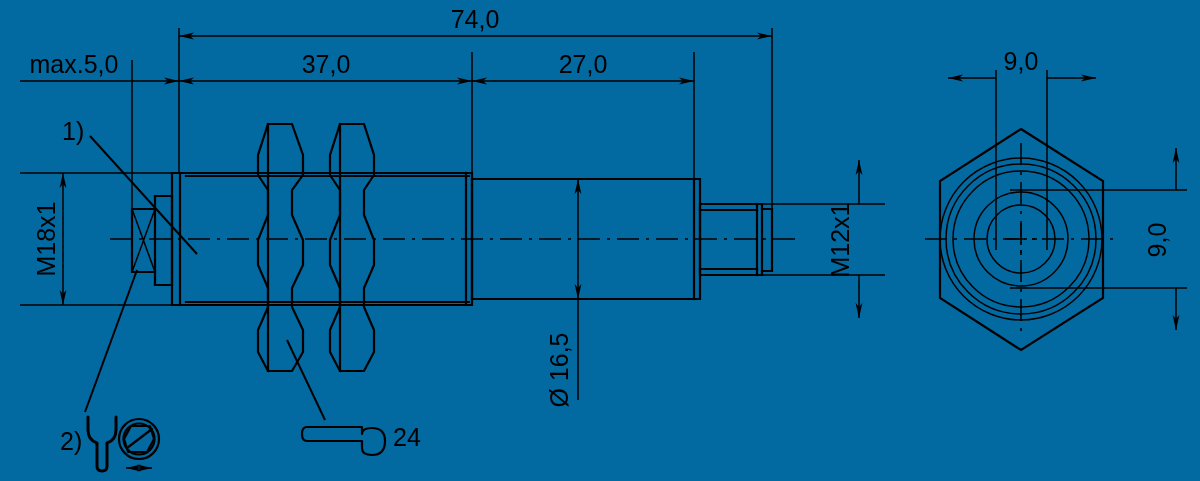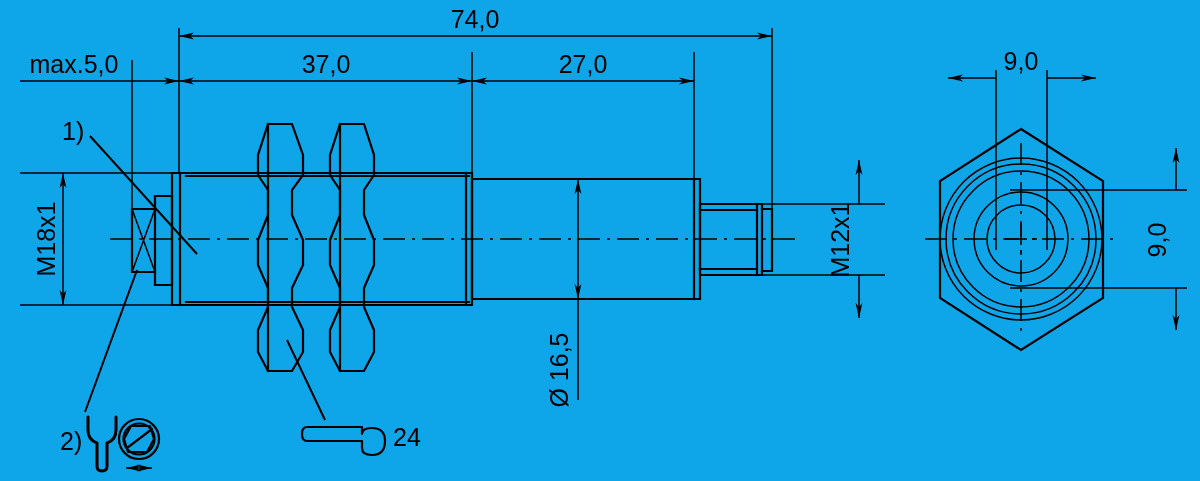--- a/index.html
+++ b/index.html
@@ -8,21 +8,21 @@
     padding: 0;
     background: #ffffff;
   }
   body {
     font-family: "Liberation Sans", sans-serif;
   }
   #drawing-root {
     position: relative;
     width: 1200px;
     height: 481px;
-    background: #0ea5e9;
+    background: #0369a1;
     overflow: hidden;
   }
   svg.cad {
     display: block;
     width: 1200px;
     height: 481px;
   }
   .solid {
     fill: none;
     stroke: #000000;

